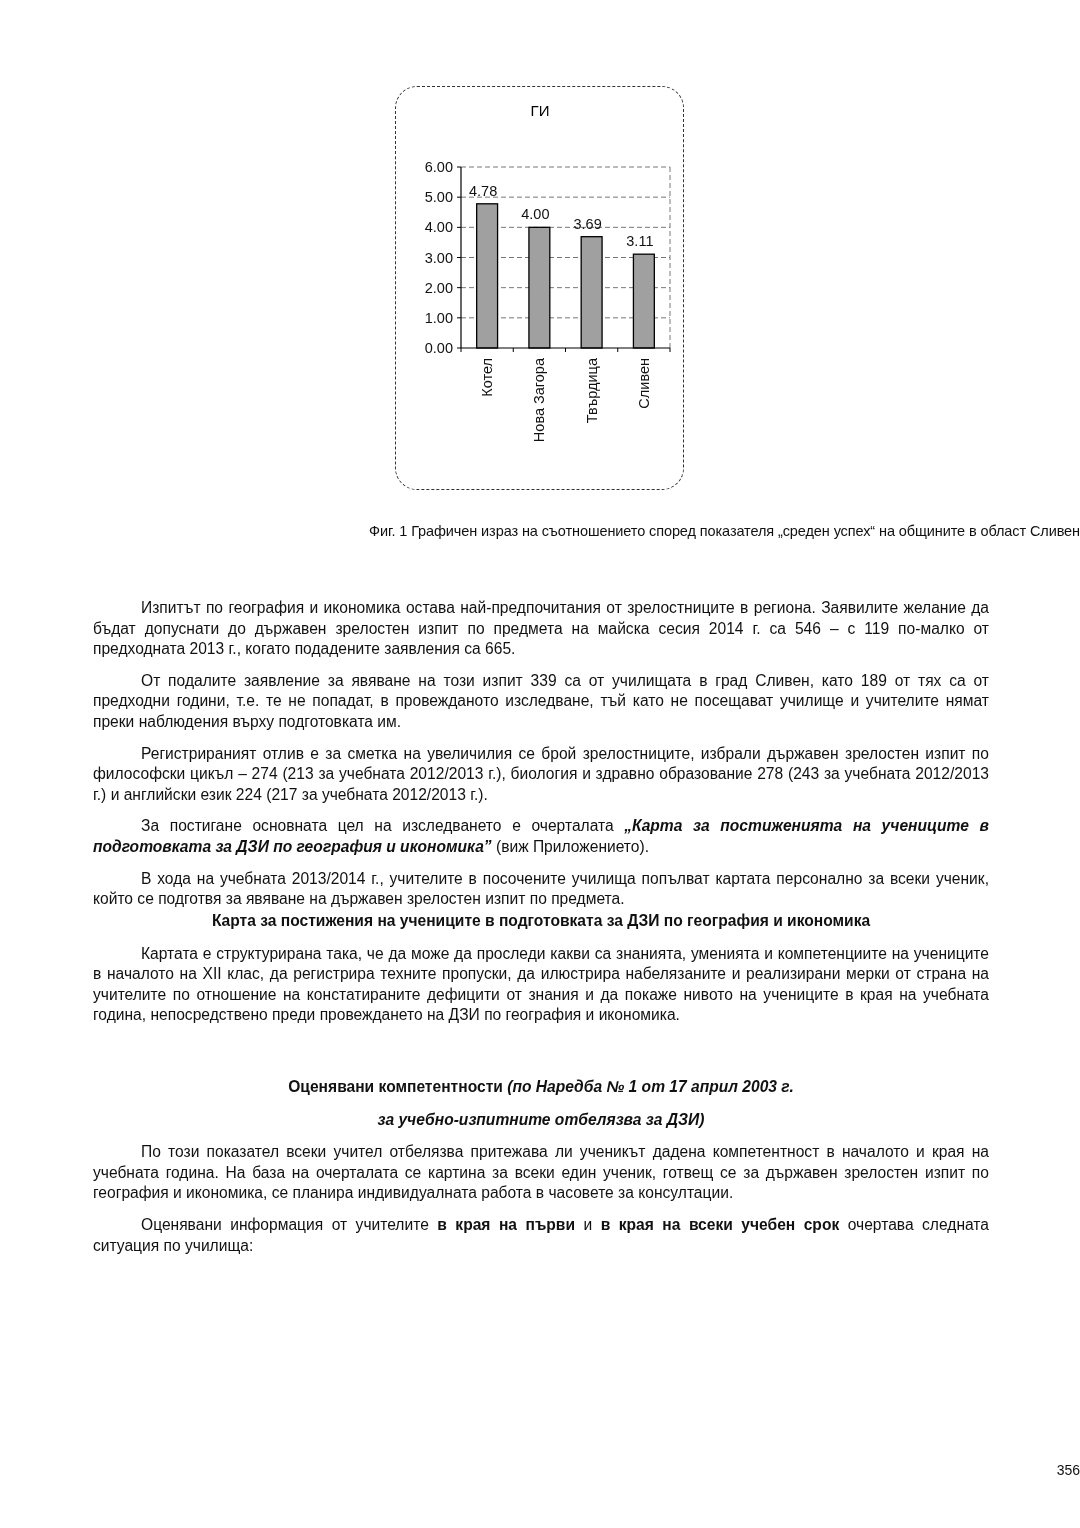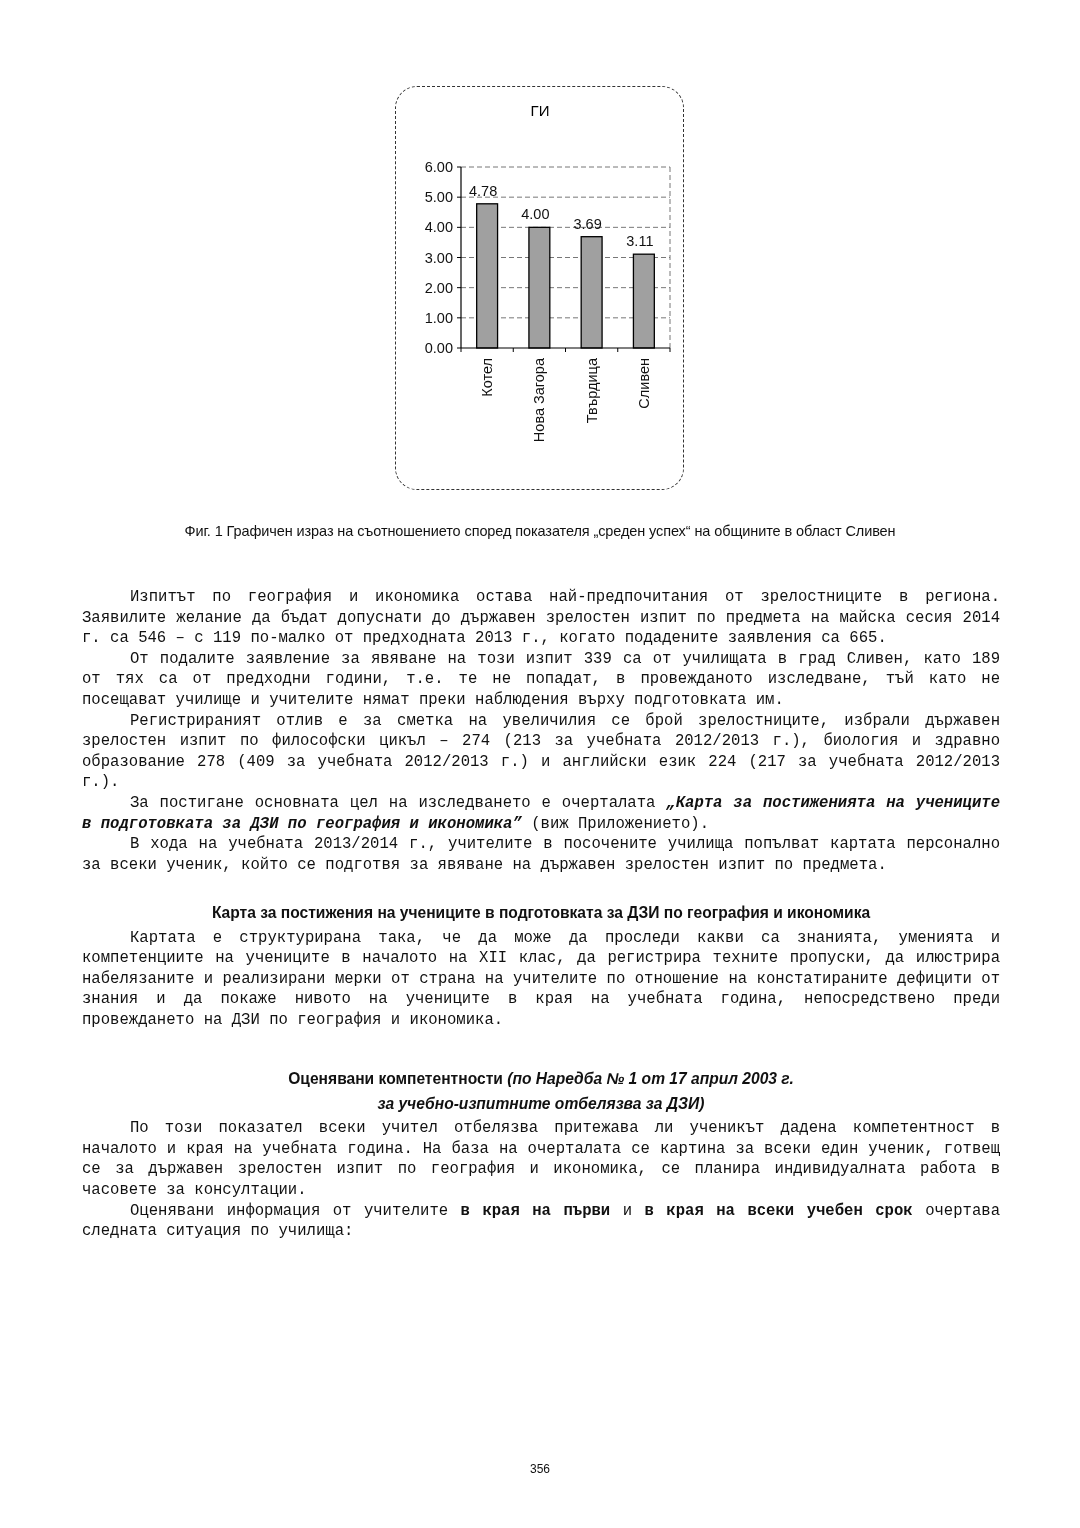--- a/index.html
+++ b/index.html
@@ -1,26 +1,26 @@
 <!DOCTYPE html>
 <html><head>
 <meta charset="utf-8">
 <style>
   html, body { margin:0; padding:0; background:#ffffff; }
   body { width:1080px; height:1528px; position:relative; font-family:"Liberation Sans", sans-serif; color:#111; overflow:hidden; }
   .chart-frame { position:absolute; left:395px; top:86px; width:289px; height:404px; border:1.5px dashed #333; border-radius:22px; box-sizing:border-box; }
   #chart-svg { position:absolute; left:395px; top:86px; width:290px; height:405px; }
-  .caption { position:absolute; left:0; width:1080px; top:523px; text-align:center; font-size:14.5px; letter-spacing:-0.1px; }
+  .caption { position:absolute; left:0; width:1080px; top:523px; text-align:right; font-size:14.5px; letter-spacing:-0.1px; }
   .text-block { position:absolute; left:82px; width:918px; font-size:15.6px; line-height:20.6px; }
-  .p { text-align:justify; text-align-last:left; margin:0;font-family:Liberation Mono, monospace; }
+  .p { text-align:justify; text-align-last:left; margin:11px; }
   .indent { text-indent:48px; }
-  .heading { font-weight:bold; text-align:center; margin:4px; }
+  .heading { font-weight:bold; text-align:center; margin:12px; }
   .bi { font-weight:bold; font-style:italic; }
   .b { font-weight:bold; }
-  .page-number { position:absolute; left:0; width:1080px; top:1462px; text-align:center; font-size:12px; }
+  .page-number { position:absolute; left:0; width:1080px; top:1462px; text-align:right; font-size:14px; }
 </style>
 </head>
 <body>
 
 <div class="chart-frame"></div>
 <svg id="chart-svg" viewBox="0 0 290 405" xmlns="http://www.w3.org/2000/svg">
   <text id="chart-title" x="145" y="30" text-anchor="middle" font-family="Liberation Sans, sans-serif" font-size="15">ГИ</text>
   <g id="grid-layer">
       <line x1="66" x2="275" y1="231.83333333333334" y2="231.83333333333334" stroke="#777" stroke-width="1" stroke-dasharray="5,3"></line>
       <line x1="66" x2="275" y1="201.66666666666669" y2="201.66666666666669" stroke="#777" stroke-width="1" stroke-dasharray="5,3"></line>
@@ -69,21 +69,21 @@
       <text x="244.875" y="160.18166666666667" text-anchor="middle" font-family="Liberation Sans, sans-serif" font-size="14.5" fill="#111">3.11</text>
       <text x="253.875" y="272" text-anchor="end" font-family="Liberation Sans, sans-serif" font-size="14.5" fill="#111" transform="rotate(-90 253.875 272)">Сливен</text>
     </g>
 </svg>
 
 <div class="caption">Фиг. 1 Графичен израз на съотношението според показателя „среден успех“ на общините в област Сливен</div>
 
 <div class="text-block" style="top:587px;">
   <p class="p indent">Изпитът по география и икономика остава най-предпочитания от зрелостниците в региона. Заявилите желание да бъдат допуснати до държавен зрелостен изпит по предмета на майска сесия 2014 г. са 546 – с 119 по-малко от предходната 2013 г., когато подадените заявления са 665.</p>
   <p class="p indent">От подалите заявление за явяване на този изпит 339 са от училищата в град Сливен, като 189 от тях са от предходни години, т.е. те не попадат, в провежданото изследване, тъй като не посещават училище и учителите нямат преки наблюдения върху подготовката им.</p>
-  <p class="p indent">Регистрираният отлив е за сметка на увеличилия се брой зрелостниците, избрали държавен зрелостен изпит по философски цикъл – 274 (213 за учебната 2012/2013 г.), биология и здравно образование 278 (409 за учебната 2012/2013 г.) и английски език 224 (217 за учебната 2012/2013 г.).</p>
+  <p class="p indent">Регистрираният отлив е за сметка на увеличилия се брой зрелостниците, избрали държавен зрелостен изпит по философски цикъл – 274 (213 за учебната 2012/2013 г.), биология и здравно образование 278 (243 за учебната 2012/2013 г.) и английски език 224 (217 за учебната 2012/2013 г.).</p>
   <p class="p indent"><span>За постигане основната цел на изследването е очерталата </span><span class="bi">„Карта за постиженията на учениците в подготовката за ДЗИ по география и икономика”</span><span> (виж Приложението).</span></p>
   <p class="p indent">В хода на учебната 2013/2014 г., учителите в посочените училища попълват картата персонално за всеки ученик, който се подготвя за явяване на държавен зрелостен изпит по предмета.</p>
 </div>
 
 <div class="text-block" style="top:899px;">
   <p class="heading">Карта за постижения на учениците в подготовката за ДЗИ по география и икономика</p>
   <p class="p indent">Картата е структурирана така, че да може да проследи какви са знанията, уменията и компетенциите на учениците в началото на XII клас, да регистрира техните пропуски, да илюстрира набелязаните и реализирани мерки от страна на учителите по отношение на констатираните дефицити от знания и да покаже нивото на учениците в края на учебната година, непосредствено преди провеждането на ДЗИ по география и икономика.</p>
 </div>
 
 <div class="text-block" style="top:1065px;">

